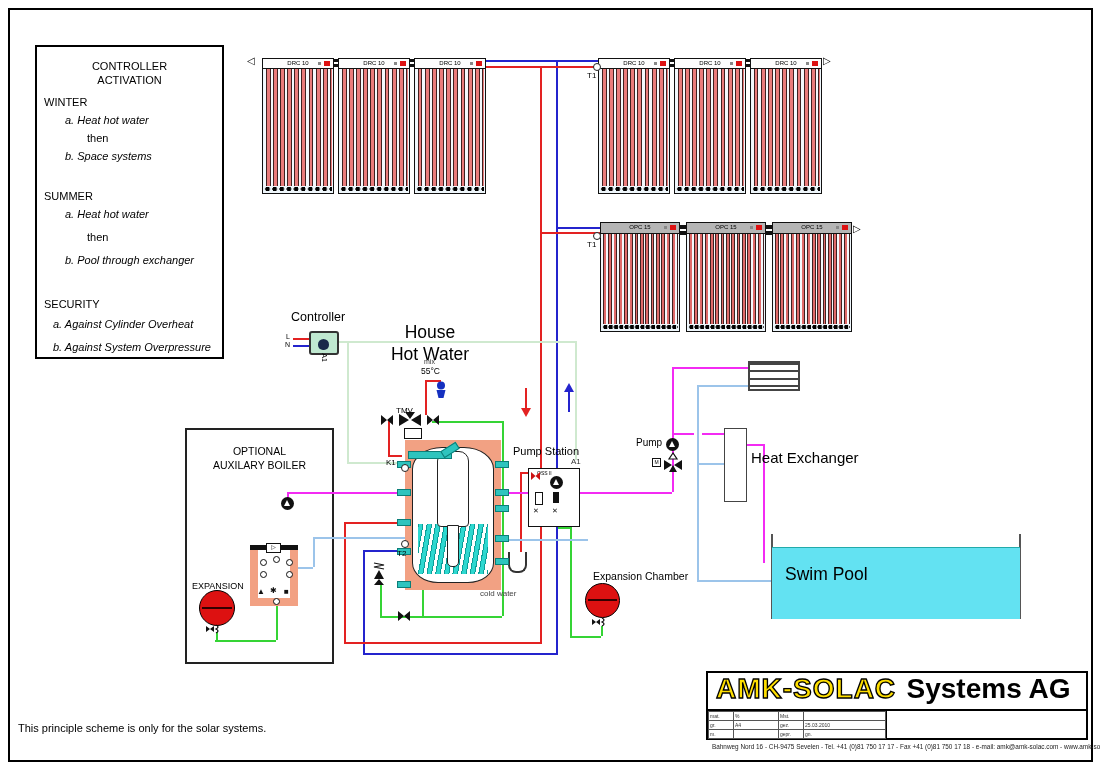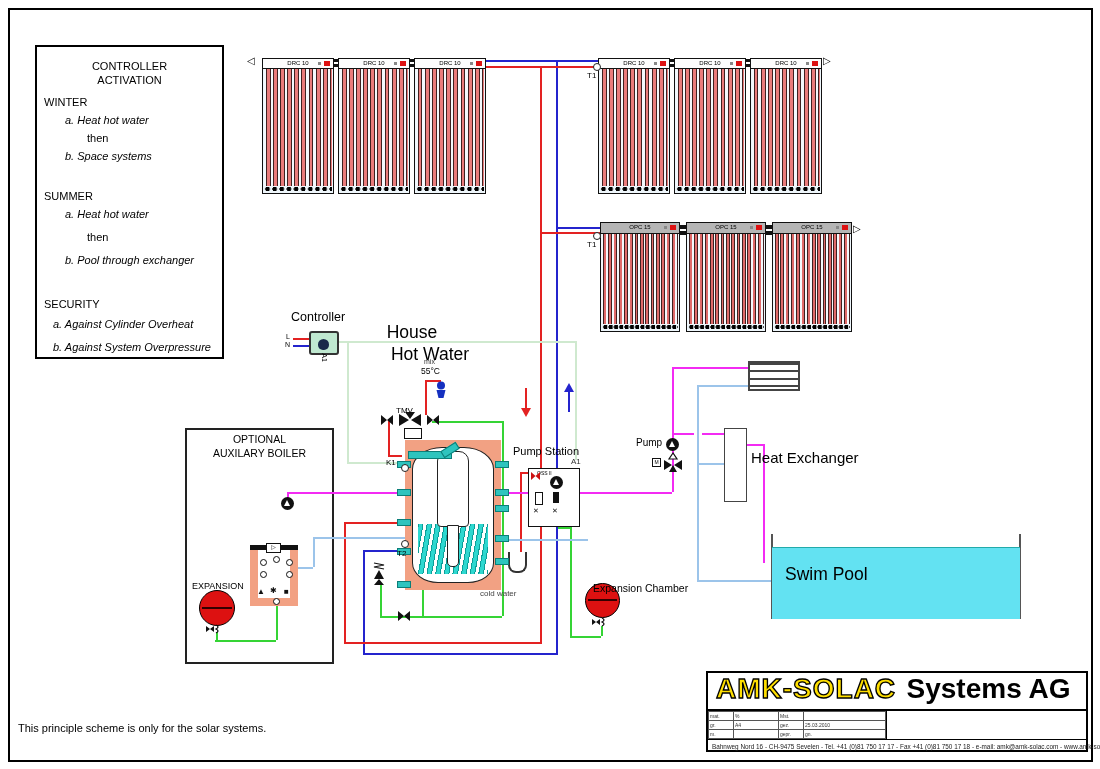--- a/index.html
+++ b/index.html
@@ -45,21 +45,21 @@
     border-radius:10px 10px 4px 4px;z-index:6;box-sizing:border-box;}
   #tank-stem{left:447px;top:525px;width:12px;height:42px;background:#fff;border:1.5px solid #222;
     border-radius:0 0 5px 5px;z-index:6;box-sizing:border-box;}
   #tank-elbow{left:408px;top:451px;width:42px;height:6px;background:#2ec4be;border:1px solid #0b7e78;z-index:7;}
   #tank-elbow2{left:441px;top:446px;width:16px;height:6px;background:#2ec4be;border:1px solid #0b7e78;
     transform:rotate(-32deg);z-index:7;}
   .stub{position:absolute;width:12px;height:5px;background:#2ec4be;border:1px solid #0b7e78;z-index:5;}
   .sensor-dot{position:absolute;width:6px;height:6px;border:1.3px solid #222;border-radius:50%;background:#fff;z-index:6;}
   
   #boilerbox{left:185px;top:428px;width:145px;height:232px;border:2px solid #222;background:#fff;z-index:2;}
-  #boilerbox .ttl{margin-top:2px;text-align:center;font-size:10.5px;line-height:14px;}
+  #boilerbox .ttl{margin-top:14px;text-align:center;font-size:10.5px;line-height:14px;}
   #boiler{left:250px;top:548px;width:48px;height:58px;z-index:4;background:#fff;
     border-left:8px solid #f2a183;border-right:8px solid #f2a183;border-bottom:8px solid #f2a183;box-sizing:border-box;}
   #boiler-top{left:250px;top:545px;width:48px;height:5px;background:#111;z-index:5;}
   #boiler-arr{left:266px;top:543px;width:13px;height:8px;background:#fff;border:1px solid #111;
     font-size:6px;line-height:7px;text-align:center;z-index:6;}
   .bcirc{position:absolute;width:5px;height:5px;border:1.2px solid #111;border-radius:50%;background:#fff;z-index:6;}
   .bico{position:absolute;font-size:8px;z-index:6;color:#111;}
   .vessel{position:absolute;border-radius:50%;background:#dd1111;border:1.6px solid #000;z-index:4;}
   .vessel:after{content:"";position:absolute;left:6%;right:6%;top:46%;height:2px;background:#300;}
   
@@ -75,21 +75,21 @@
   #poolwater{left:772px;top:547px;width:248px;height:71px;background:#63e2f2;border-top:1px solid #2aa;z-index:3;}
   
   .lbl{position:absolute;z-index:8;white-space:nowrap;}
   .big{font-size:17.5px;}
   .pump-circ{position:absolute;width:13px;height:13px;border-radius:50%;background:#111;z-index:6;}
   .pump-circ:after{content:"";position:absolute;left:3px;top:3.2px;border-left:3.6px solid transparent;
     border-right:3.6px solid transparent;border-bottom:6.4px solid #fff;}
   .arrowhead{position:absolute;width:0;height:0;z-index:2;}
   .xmark{position:absolute;font-size:7px;z-index:6;color:#111;}
   
-  #tblock{left:706px;top:671px;width:382px;height:81px;border:2px solid #000;background:#fff;z-index:3;box-sizing:border-box;}
+  #tblock{left:706px;top:671px;width:382px;height:69px;border:2px solid #000;background:#fff;z-index:3;box-sizing:border-box;}
   #brandrow{height:36px;border-bottom:2px solid #000;white-space:nowrap;overflow:hidden;padding-left:8px;}
   #brand1{font-size:28px;font-weight:bold;letter-spacing:1px;color:#ffdf00;
     -webkit-text-stroke:1.3px #000;text-shadow:0 0 1px #000;}
   #brand2{font-size:28px;font-weight:bold;color:#000;margin-left:6px;}
   #midrow{display:flex;height:28px;border-bottom:1px solid #000;}
   #minitable{width:178px;border-right:1px solid #000;}
   #minitable table{border-collapse:collapse;width:100%;height:100%;}
   #minitable td{border:0.6px solid #555;font-size:5px;color:#333;padding:0 1px;line-height:6px;}
   #schemacell{flex:1;padding:2px 0 0 8px;}
   #schemaname{font-size:13.5px;}
@@ -144,21 +144,21 @@
   <div class="arrowhead" style="left:564px;top:383px;border-left:5px solid transparent;border-right:5px solid transparent;border-bottom:9px solid #2424cd;"></div>
 
   <div class="lbl" style="left:291px;top:310px;font-size:12.5px;">Controller</div>
   <div class="abs" style="left:309px;top:331px;width:26px;height:20px;border:2px solid #333;border-radius:3px;background:#bfe8d0;z-index:5;">
     <div class="abs" style="left:7px;top:6px;width:11px;height:11px;background:#1a2a4a;border-radius:50% 50% 45% 45%;"></div>
   </div>
   <div class="lbl" style="left:286px;top:333px;font-size:7px;">L</div>
   <div class="lbl" style="left:285px;top:341px;font-size:7px;">N</div>
   <div class="lbl" style="left:320px;top:354px;font-size:7px;transform:rotate(90deg);">A1</div>
 
-  <div class="lbl big" style="left:372px;top:322px;width:80px;text-align:center;">House</div>
+  <div class="lbl big" style="left:390px;top:322px;width:80px;text-align:center;">House</div>
   <div class="lbl big" style="left:385px;top:344px;width:90px;text-align:center;">Hot Water</div>
   <div class="lbl" style="left:424px;top:358px;font-size:7px;color:#333;">mix</div>
   <div class="lbl" style="left:421px;top:366px;font-size:8.5px;">55°C</div>
   <div class="abs" style="left:433px;top:381px;z-index:6;">
     <svg width="16" height="18" viewBox="0 0 16 18">
         <circle cx="8" cy="4.5" r="4" fill="#1530c0"></circle>
         <path d="M3.5,9 L12.5,9 L10.5,17 L5.5,17 Z" fill="#1530c0"></path>
       </svg>
   </div>
   <div class="lbl" style="left:396px;top:406px;font-size:8px;">TMV</div>
@@ -249,21 +249,21 @@
   <div class="bcirc" style="left:273px;top:598px;"></div>
   <div class="lbl" style="left:192px;top:581px;font-size:9px;">EXPANSION</div>
   <div class="vessel" style="left:199px;top:590px;width:34px;height:34px;"></div>
   <div class="abs" style="left:206px;top:624px;z-index:6;">
     <svg width="18" height="12" viewBox="0 0 18 12">
         <path d="M0,2 L0,8 L4,5 Z M8,2 L8,8 L4,5 Z" fill="#111"></path>
         <path d="M10,1 Q14,3 10,5 Q14,7 10,9" stroke="#111" stroke-width="1.3" fill="none"></path>
       </svg>
   </div>
 
-  <div class="lbl" style="left:593px;top:570px;font-size:10.5px;margin-top:12px;">Expansion Chamber</div>
+  <div class="lbl" style="left:593px;top:570px;font-size:10.5px;">Expansion Chamber</div>
   <div class="vessel" style="left:585px;top:583px;width:33px;height:33px;"></div>
   <div class="abs" style="left:592px;top:617px;z-index:6;">
     <svg width="18" height="12" viewBox="0 0 18 12">
         <path d="M0,2 L0,8 L4,5 Z M8,2 L8,8 L4,5 Z" fill="#111"></path>
         <path d="M10,1 Q14,3 10,5 Q14,7 10,9" stroke="#111" stroke-width="1.3" fill="none"></path>
       </svg>
   </div>
 
   <div class="abs" id="radiator"></div>
   <div class="abs" id="hx"></div>

